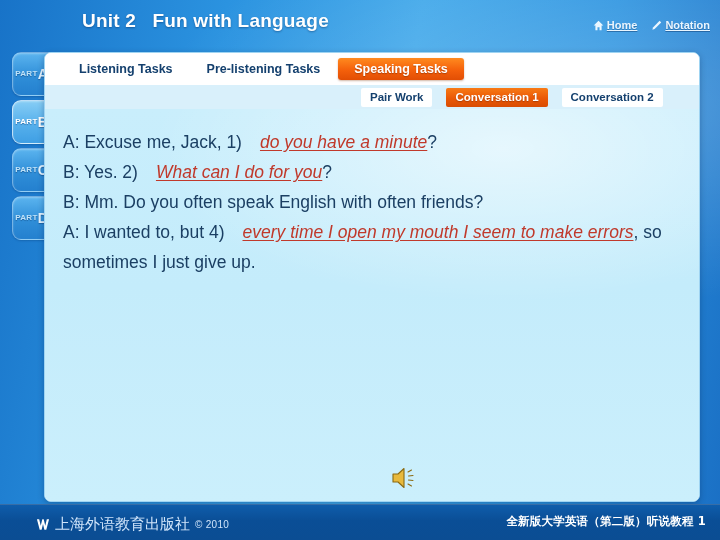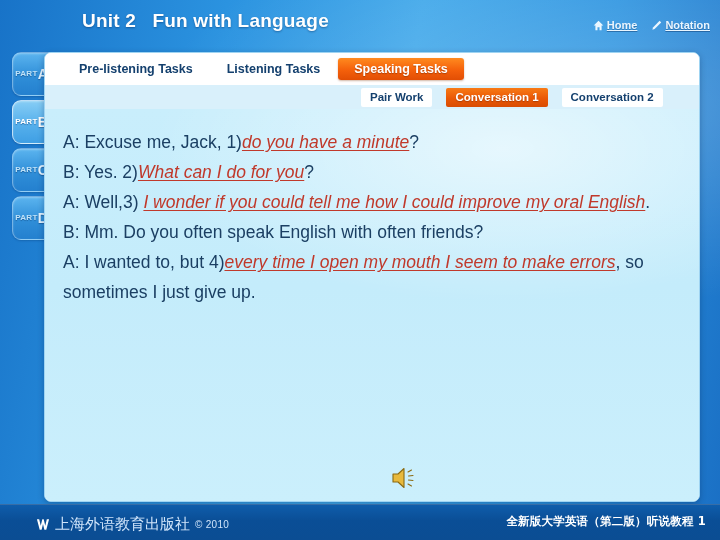--- a/index.html
+++ b/index.html
@@ -188,20 +188,21 @@
     font-size: 17.5px;
     line-height: 1.72;
     color: #1b3f63;
   }
   .line { white-space: normal; }
   .ans {
     color: #c0392b;
     font-style: italic;
     text-decoration: underline;
     text-underline-offset: 2px;
+    padding-left: 18px;
   }
 
   
   .speaker-icon {
     position: absolute;
     left: 345px; top: 412px;
     width: 30px; height: 26px;
     cursor: pointer;
   }
 
@@ -283,45 +284,42 @@
     </div>
     <div class="part-tab inactive">
       <span class="pt-top">PART</span>
       <span class="pt-letter">D</span>
     </div>
   </div>
 
   <div class="panel">
 
     <div class="tabbar">
+      <div class="tab">Listening Tasks</div>
       <div class="tab">Pre-listening Tasks</div>
-      <div class="tab">Listening Tasks</div>
       <div class="tab active">Speaking Tasks</div>
     </div>
 
     <div class="subtabbar">
       <div class="subtab">Pair Work</div>
       <div class="subtab active">Conversation 1</div>
       <div class="subtab">Conversation 2</div>
     </div>
 
     <div class="content">
       <div class="dialogue">
 
         <div class="line">
           <span>A: Excuse me, Jack, 1)</span><span class="ans">do you have a minute</span><span>?</span>
         </div>
 
         <div class="line">
           <span>B: Yes. 2)</span><span class="ans">What can I do for you</span><span>?</span>
         </div>
 
-        <div class="line">
-          <span>A: Well,3) </span><span class="ans">I wonder if you could tell me how I could improve my oral English</span><span>.</span>
-        </div>
 
         <div class="line">
           <span>B: Mm. Do you often speak English with often friends?</span>
         </div>
 
         <div class="line">
           <span>A: I wanted to, but 4)</span><span class="ans">every time I open my mouth I seem to make errors</span><span>, so sometimes I just give up.</span>
         </div>
 
       </div>

